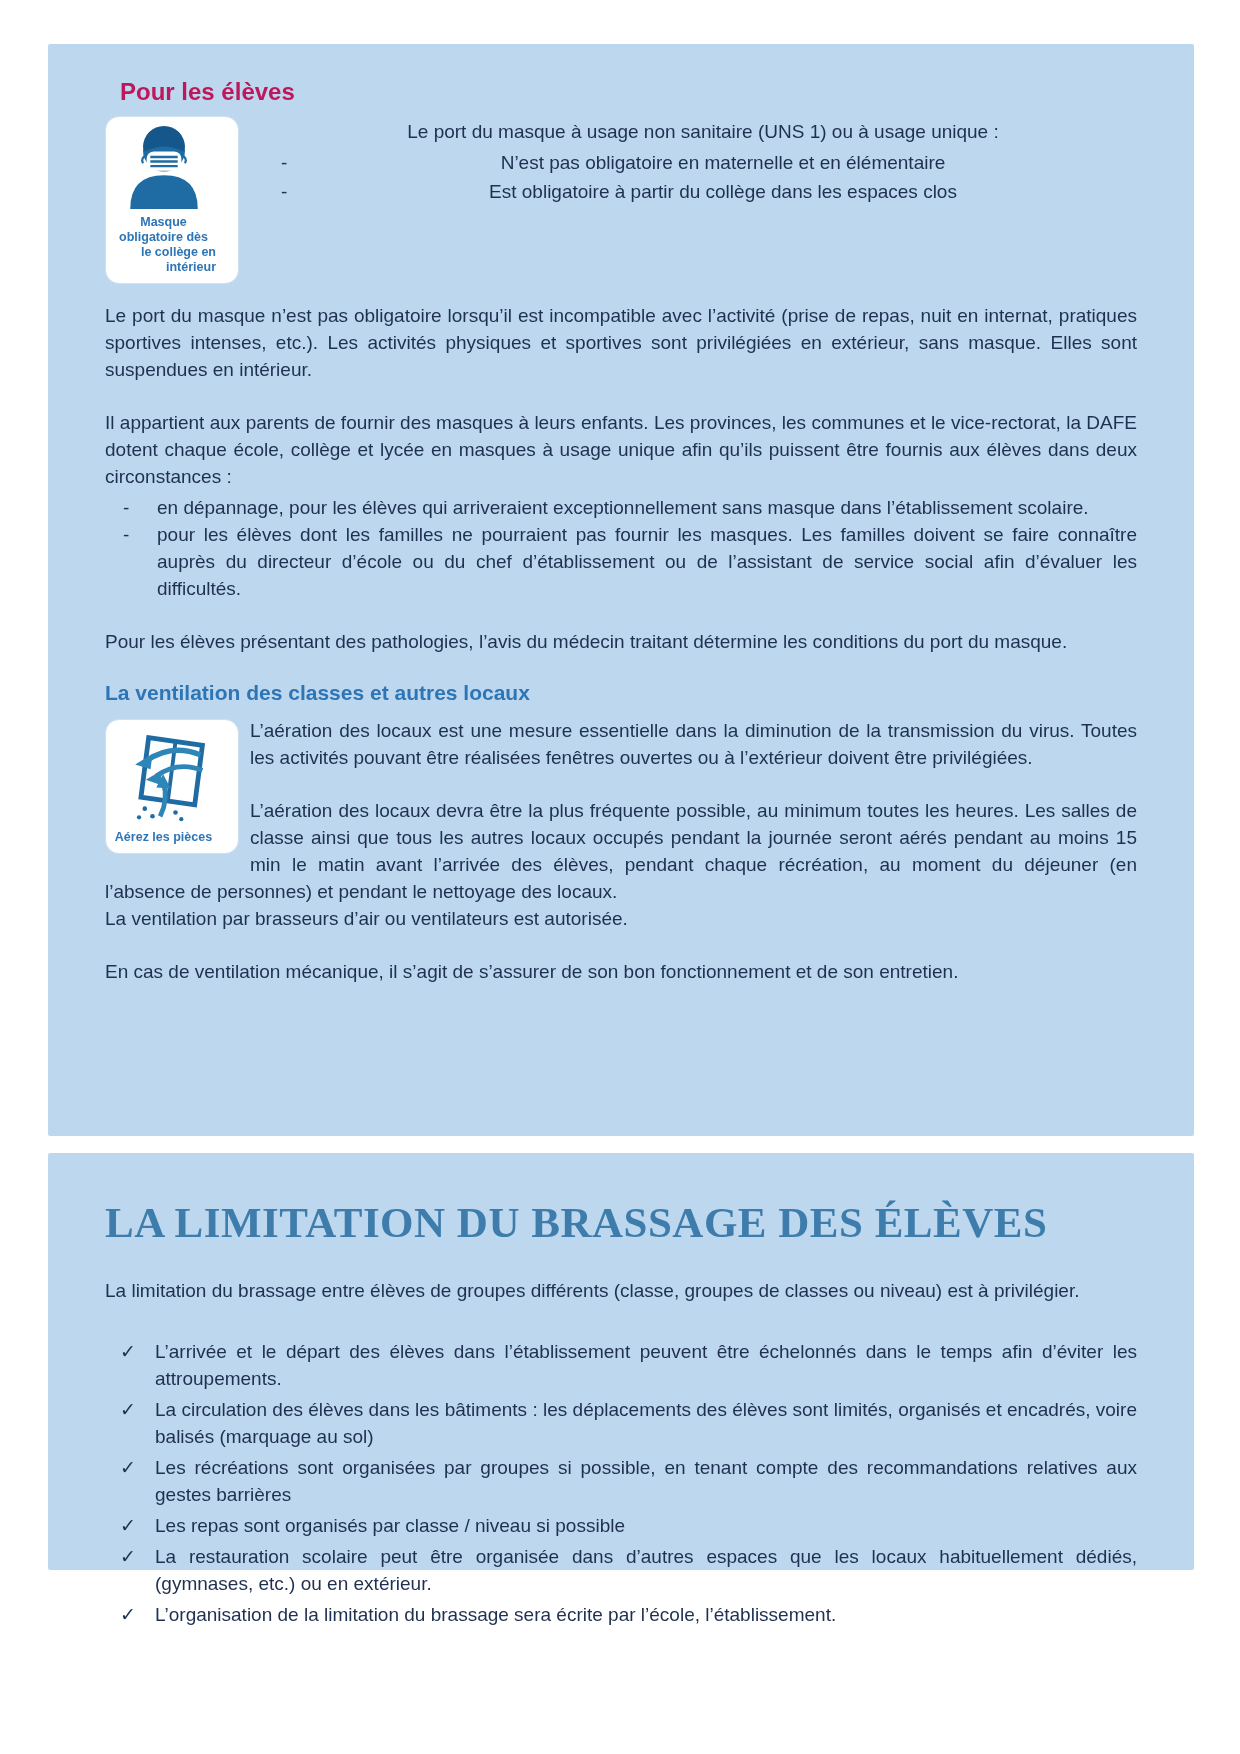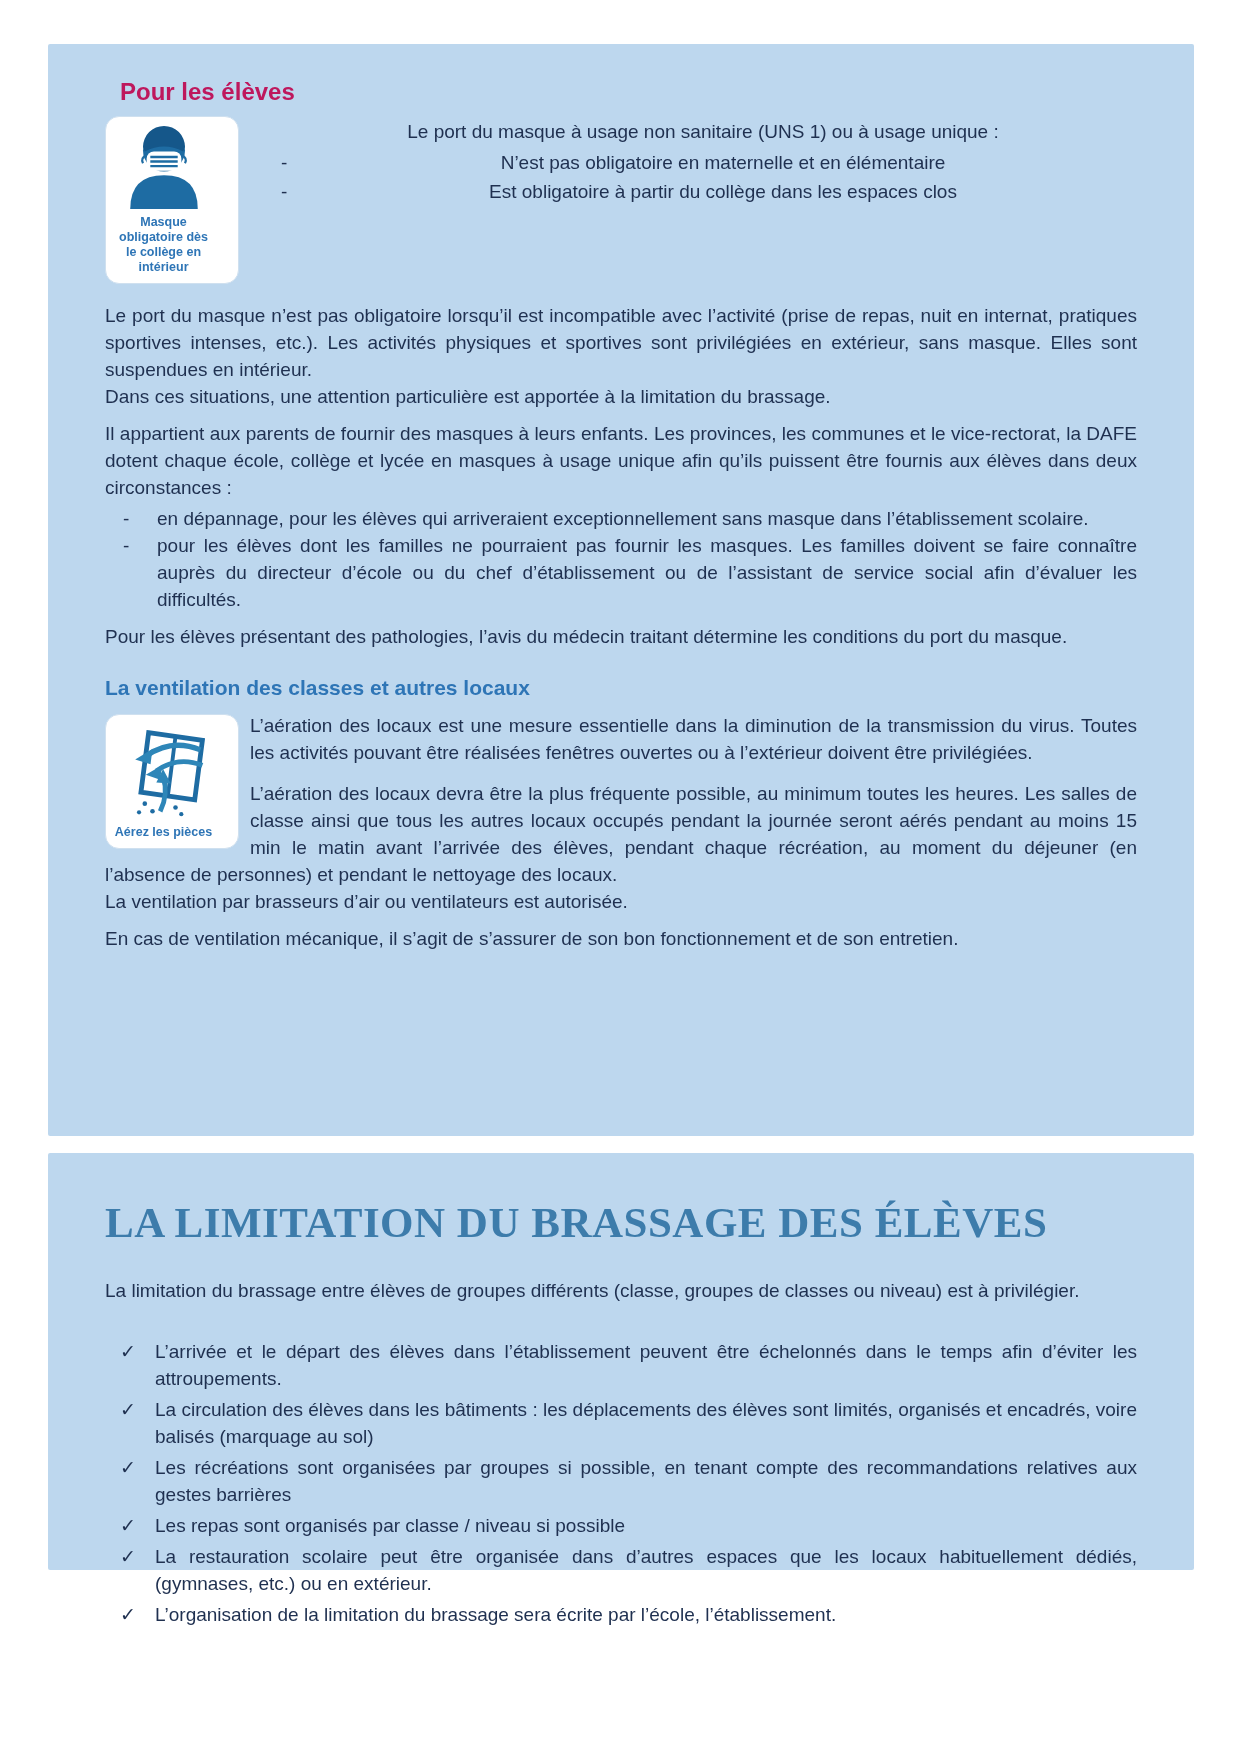--- a/index.html
+++ b/index.html
@@ -33,21 +33,21 @@
   }
   .mask-row{display:flex;align-items:flex-start;margin:4px 0 18px 0;}
   .mask-row-text{margin-left:30px;padding-top:2px;flex:1;text-align:center;}
   .mask-intro{font-size:19px;line-height:28px;}
   .mask-bullets{margin-top:2px;}
   .bullet-line{position:relative;padding-left:40px;font-size:19px;line-height:29px;}
   .bullet-line .dash{position:absolute;left:12px;}
 
   .para{margin:0 0 14px 0;}
   .para-tight{margin:0;}
-  .gap-lg{margin-top:10px;}
+  .gap-lg{margin-top:26px;}
 
   .dash-item{position:relative;padding-left:52px;margin:0;}
   .dash-item .dash{position:absolute;left:18px;}
 
   .float-icon{float:left;margin:2px 11px 10px 0;}
   .clear{clear:both;}
 
   .brassage-title{
     font-family:"Liberation Serif","DejaVu Serif",serif;
     font-weight:bold;font-size:43px;line-height:48px;color:#3d7cab;
@@ -70,40 +70,39 @@
       <div class="icon-card">
         <svg width="92" height="84" viewBox="0 0 100 92">
           <circle cx="50" cy="28" r="23" fill="#1e6ca3"></circle>
           <path d="M27 24 a23 23 0 0 1 46 0 l-2 5 q-21 -11 -42 0 z" fill="#15578a"></path>
           <rect x="31" y="29" width="38" height="21" rx="8" fill="#ffffff"></rect>
           <path d="M35 35 h30 M35 40 h30 M35 45 h30" stroke="#1e6ca3" stroke-width="2.6" fill="none"></path>
           <path d="M31 33 q-7 3 -4 9 M69 33 q7 3 4 9" stroke="#1e6ca3" stroke-width="2.4" fill="none"></path>
           <path d="M13 92 q0 -37 37 -37 q37 0 37 37 z" fill="#1e6ca3"></path>
         </svg>
         <div class="icon-caption">Masque obligatoire dès</div>
-        <div class="icon-caption" style="margin-top:0;">le collège en intérieur</div>
+        <div class="icon-caption" style="margin-top:0;text-align:right;">le collège en intérieur</div>
       </div>
 
       <div class="mask-row-text">
         <div class="mask-intro">Le port du masque à usage non sanitaire (UNS 1) ou à usage unique :</div>
         <div class="mask-bullets">
           <div class="bullet-line">
             <span class="dash">-</span>
             <span>N’est pas obligatoire en maternelle et en élémentaire</span>
           </div>
           <div class="bullet-line">
             <span class="dash">-</span>
             <b>Est obligatoire à partir du collège</b><span> dans les espaces clos</span>
           </div>
         </div>
       </div>
     </div>
 
     <div class="body-text para-tight">Le port du masque n’est pas obligatoire lorsqu’il est incompatible avec l’activité (prise de repas, nuit en internat, pratiques sportives intenses, etc.). Les activités physiques et sportives sont privilégiées en extérieur, sans masque. Elles sont suspendues en intérieur.</div>
-    <div class="body-text para-tight">Dans ces situations, une attention particulière est apportée à la limitation du brassage.</div>
 
     <div class="body-text gap-lg">
       <b>Il appartient aux parents de fournir des masques à leurs enfants</b><span>. Les provinces, les communes et le vice-rectorat, la DAFE dotent chaque école, collège et lycée en masques à usage unique afin qu’ils puissent être fournis aux élèves dans deux circonstances :</span>
     </div>
 
     <div class="body-text dash-item" style="margin-top:4px;">
       <span class="dash">-</span>
       <span>en dépannage, pour les élèves qui arriveraient exceptionnellement sans masque dans l’établissement scolaire.</span>
     </div>
     <div class="body-text dash-item">

